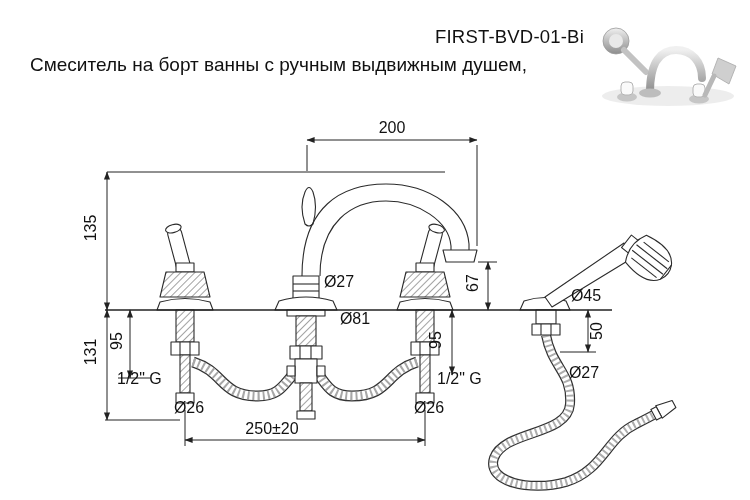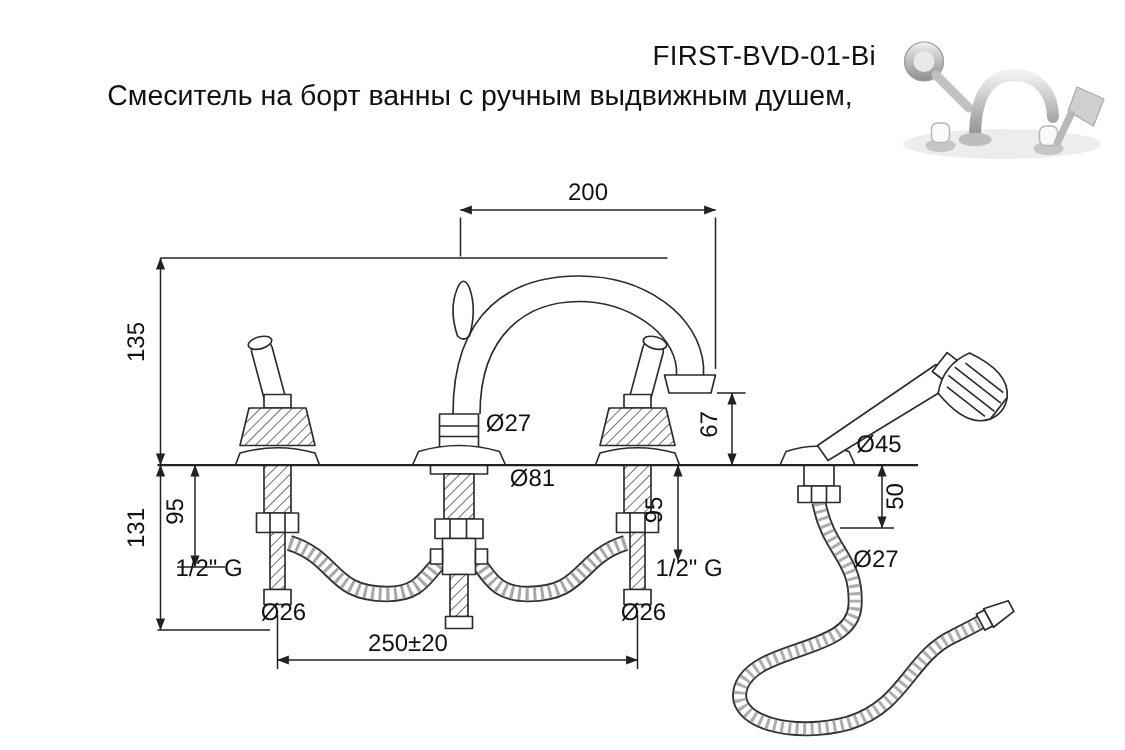--- a/index.html
+++ b/index.html
@@ -1,21 +1,21 @@
 <!DOCTYPE html>
 <html><head>
 <meta charset="utf-8">
 <style>
   html,body{margin:0;padding:0;}
   body{
     width:750px;height:500px;position:relative;background:#fff;overflow:hidden;
     font-family:"Liberation Sans", sans-serif;color:#111;
   }
   .model{position:absolute;left:435px;top:26px;font-size:18.5px;letter-spacing:.2px;text-align:center;}
-  .desc{position:absolute;left:30px;top:52px;width:580px;text-align:center;
+  .desc{position:absolute;left:30px;top:52px;width:580px;text-align:left;
         font-size:19px;line-height:26px;}
   svg{position:absolute;left:0;top:0;}
   .dimtxt{font-family:"Liberation Sans",sans-serif;font-size:16px;fill:#111;}
 </style>
 </head>
 <body>
 
 <div class="model">FIRST-BVD-01-Bi</div>
 <div class="desc">
   <div>Смеситель на борт ванны с ручным выдвижным душем,</div>

